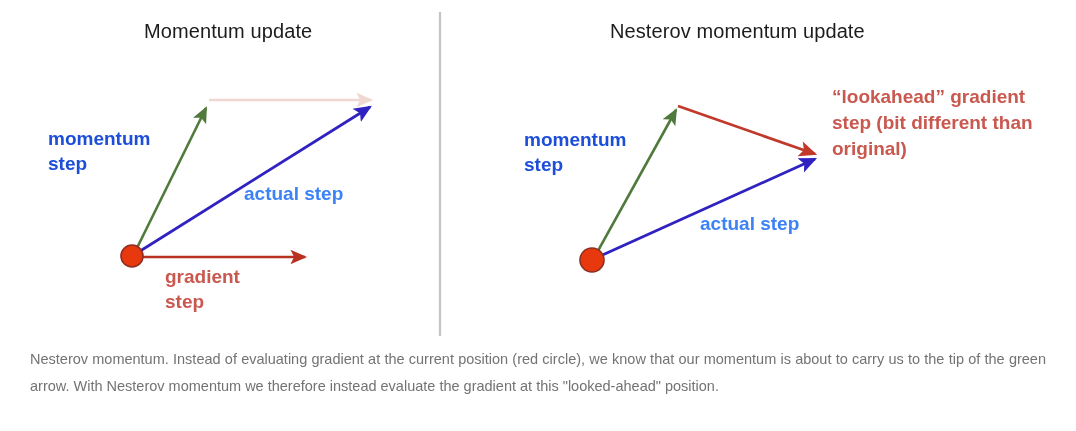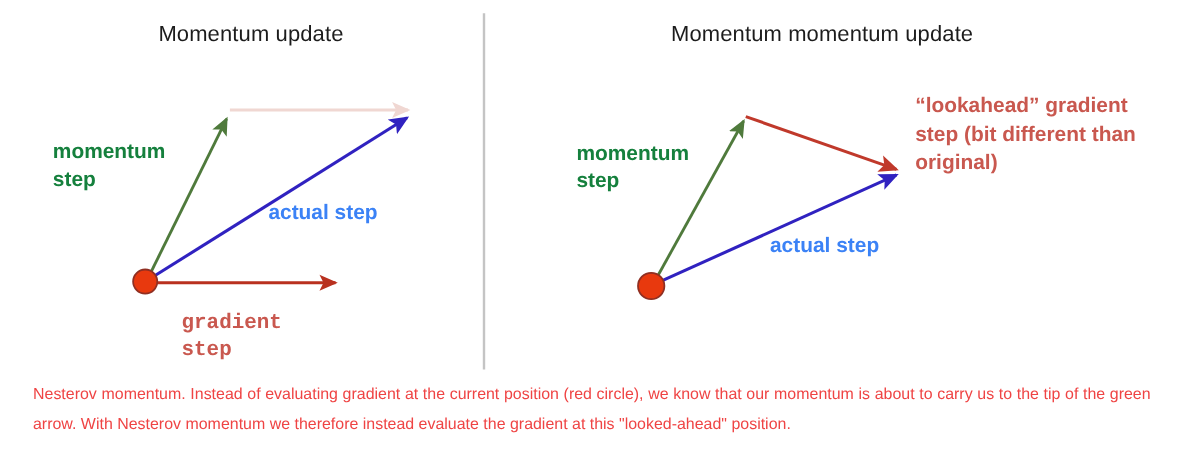--- a/index.html
+++ b/index.html
@@ -51,40 +51,39 @@
   }
   .vec-label {
     position: absolute;
     font-family: "Liberation Sans", sans-serif;
     font-size: 19px;
     font-weight: bold;
     line-height: 25px;
     white-space: pre-line;
   }
   .lbl-momentum {
-    color: #15803d;
+    color: #1d4ed8;
   }
   .lbl-actual {
     color: #3b82f6;
   }
   .lbl-gradient {
     color: #c9584f;
   }
   #label-momentum-left {
     left: 48px;
     top: 126px;
   }
   #label-actual-left {
     left: 244px;
     top: 181px;
   }
   #label-gradient-left {
     left: 165px;
-    top: 281px;
-    font-family: Liberation Mono, monospace;
+    top: 264px;
   }
   #label-momentum-right {
     left: 524px;
     top: 127px;
   }
   #label-actual-right {
     left: 700px;
     top: 211px;
   }
   #label-lookahead-right {
@@ -96,21 +95,21 @@
     position: absolute;
     left: 0;
     top: 340px;
     width: 1076px;
     height: 91px;
     box-sizing: border-box;
     padding: 6px 30px 0 30px;
     font-family: "Liberation Sans", sans-serif;
     font-size: 14.5px;
     line-height: 27px;
-    color: #ef4444;
+    color: #737373;
     text-align: justify;
     text-justify: inter-word;
   }
 </style>
 </head>
 <body>
 
 <div id="page">
 
   <div id="figure">
@@ -154,21 +153,21 @@
         <line x1="678" y1="106" x2="815" y2="154" stroke="#c0392b" stroke-width="2.8" marker-end="url(#ah-red2)"></line>
 
         <line x1="598" y1="257" x2="815" y2="159" stroke="#3022c0" stroke-width="2.8" marker-end="url(#ah-blue)"></line>
 
         <circle cx="592" cy="260" r="12" fill="#e8390e" stroke="#8f2f22" stroke-width="1.6"></circle>
       </g>
     </svg>
 
     <div class="panel-title" id="title-left">Momentum update</div>
 
-    <div class="panel-title" id="title-right">Momentum momentum update</div>
+    <div class="panel-title" id="title-right">Nesterov momentum update</div>
 
     <div class="vec-label lbl-momentum" id="label-momentum-left">momentum
 step</div>
 
     <div class="vec-label lbl-actual" id="label-actual-left">actual step</div>
 
     <div class="vec-label lbl-gradient" id="label-gradient-left">gradient
 step</div>
 
     <div class="vec-label lbl-momentum" id="label-momentum-right">momentum

